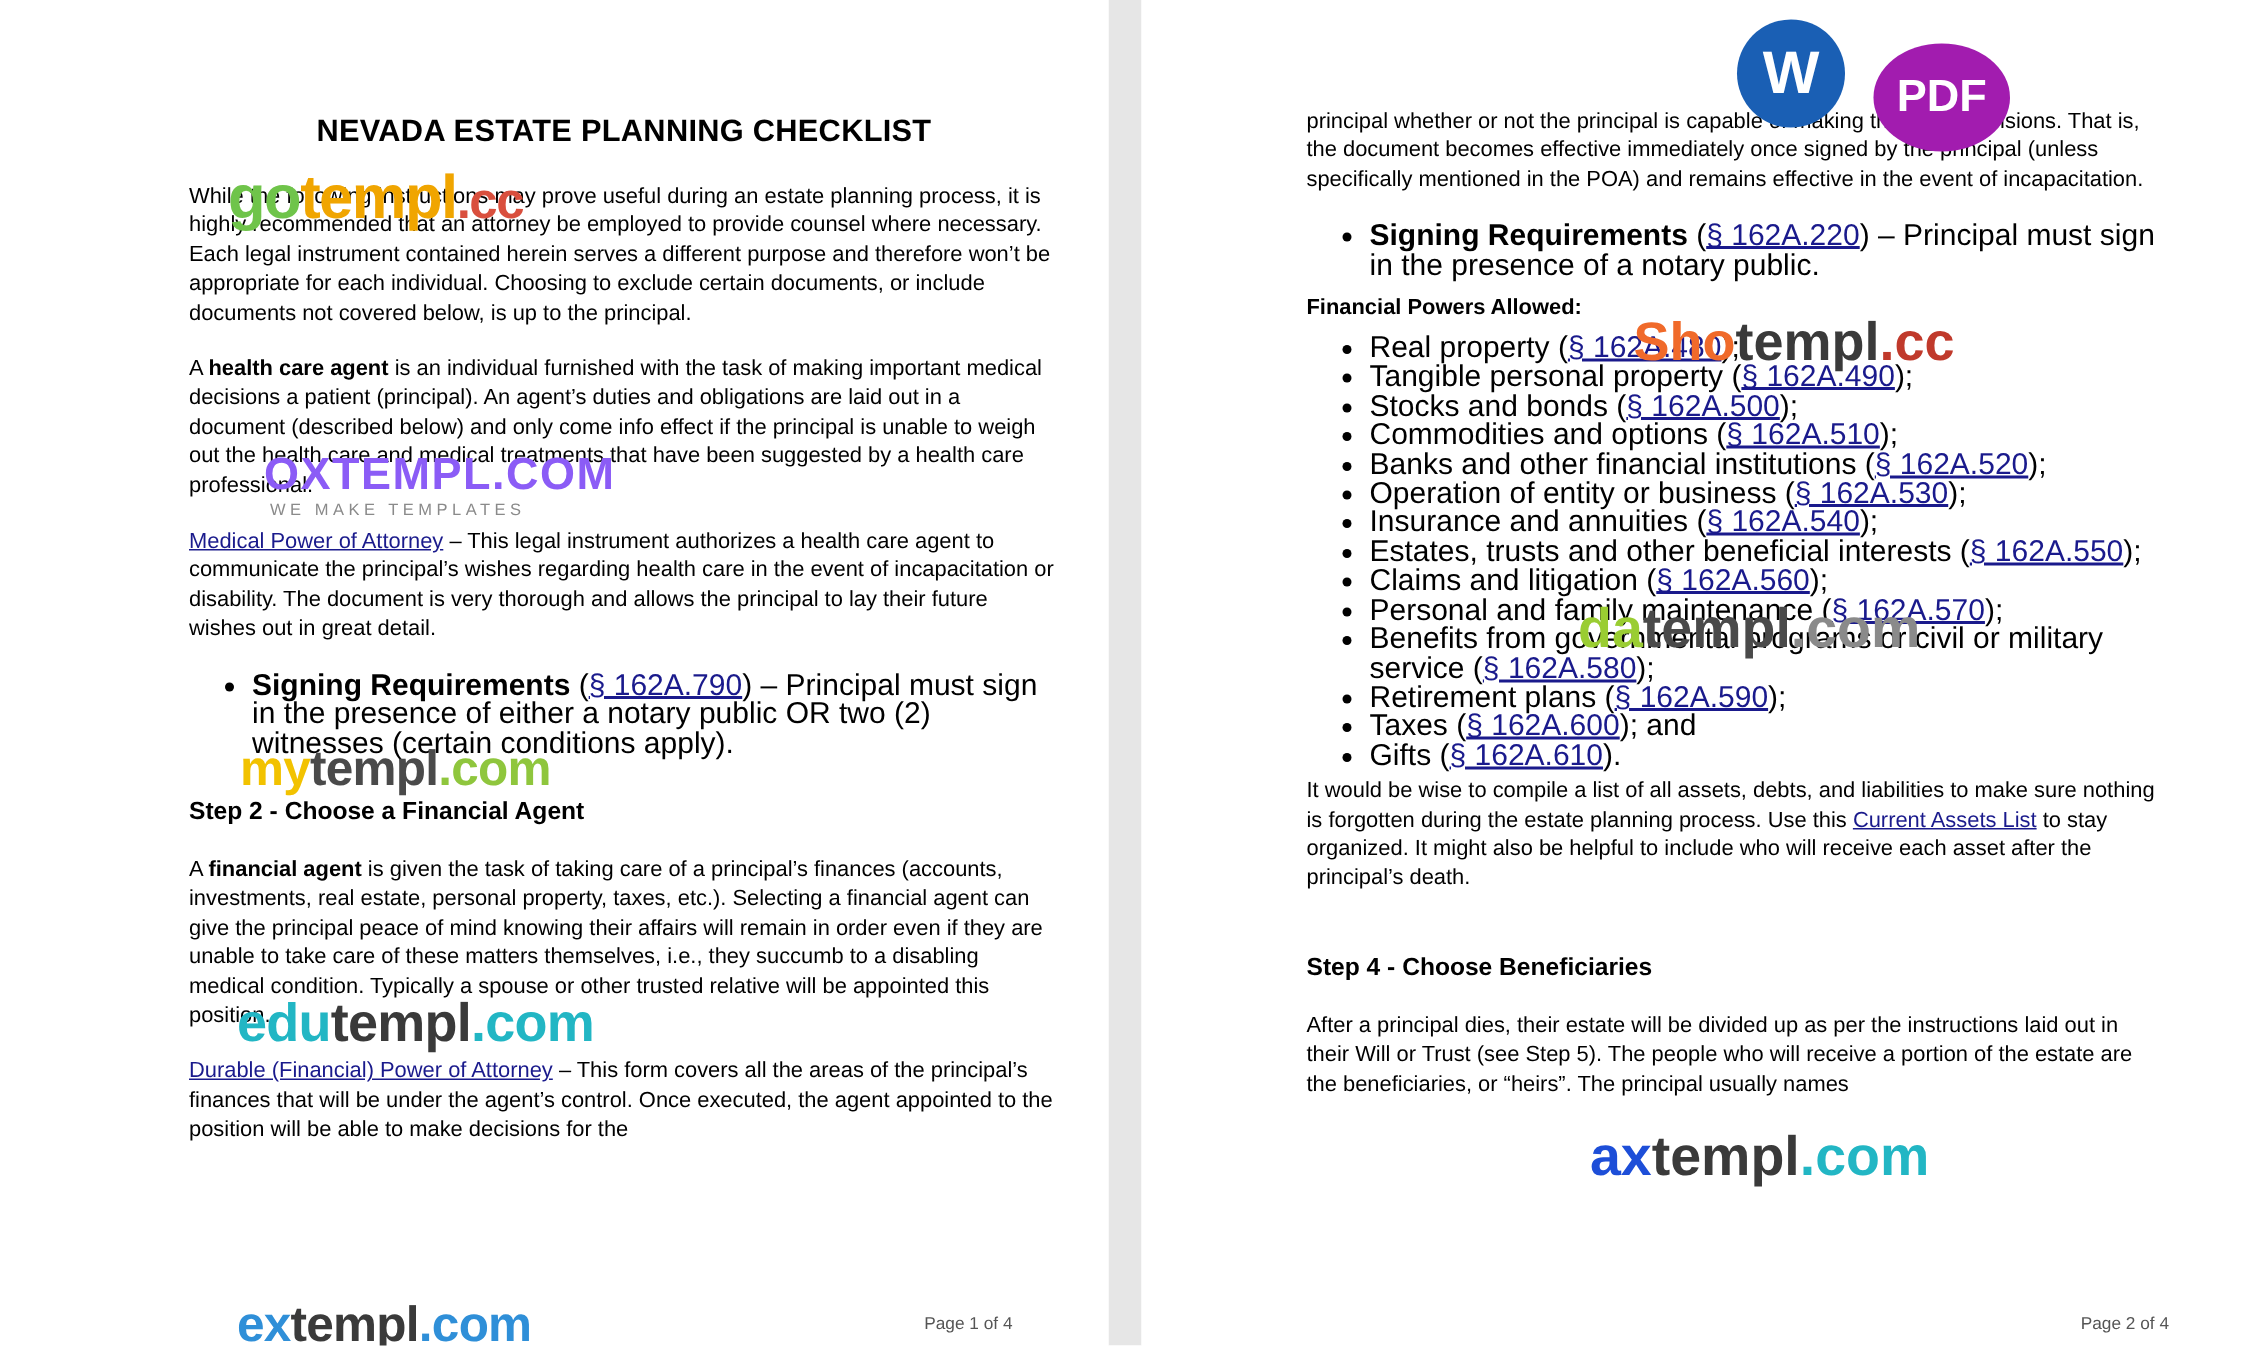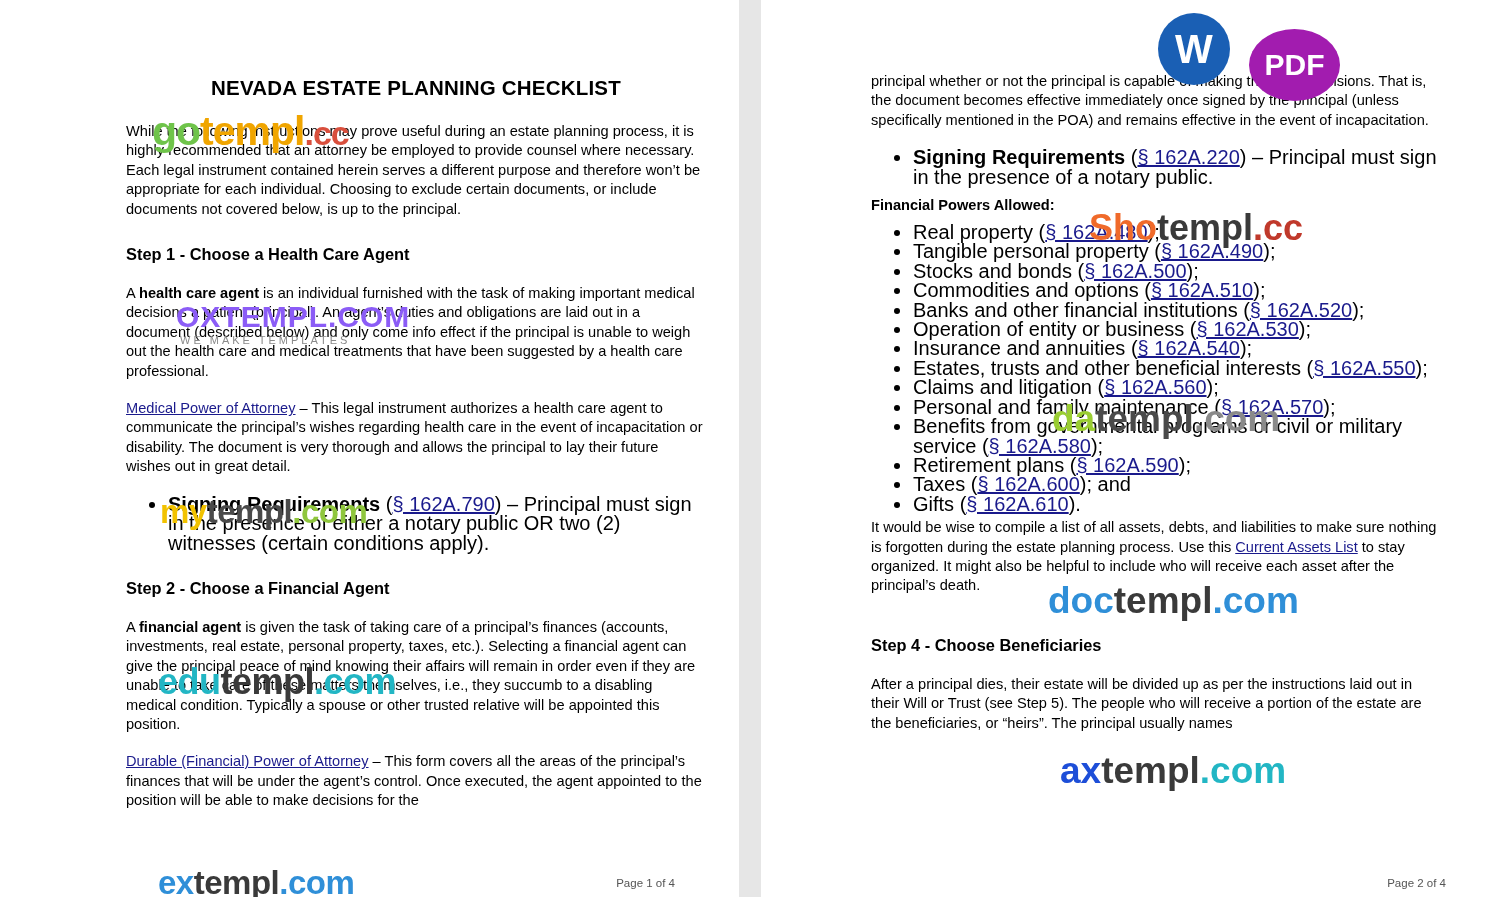--- a/index.html
+++ b/index.html
@@ -218,21 +218,20 @@
 
 <div class="viewer">
 
   <div class="page page-left">
     <div class="content-left">
 
       <h1 class="doc-title">NEVADA ESTATE PLANNING CHECKLIST</h1>
 
       <p class="body-text">While the following instructions may prove useful during an estate planning process, it is highly recommended that an attorney be employed to provide counsel where necessary. Each legal instrument contained herein serves a different purpose and therefore won’t be appropriate for each individual. Choosing to exclude certain documents, or include documents not covered below, is up to the principal.</p>
 
-      <h2 class="step-head">Step 1 - Choose a Health Care Agent</h2>
 
       <p class="body-text"><span>A </span><span class="bold">health care agent</span><span> is an individual furnished with the task of making important medical decisions a patient (principal). An agent’s duties and obligations are laid out in a document (described below) and only come info effect if the principal is unable to weigh out the health care and medical treatments that have been suggested by a health care professional.</span></p>
 
       <p class="body-text"><a class="link" href="#">Medical Power of Attorney</a><span> – This legal instrument authorizes a health care agent to communicate the principal’s wishes regarding health care in the event of incapacitation or disability. The document is very thorough and allows the principal to lay their future wishes out in great detail.</span></p>
 
       <ul class="bullets">
         <li><span class="bold">Signing Requirements</span> (<a class="link" href="#">§ 162A.790</a>)<span> – Principal must sign in the presence of either a notary public OR two (2) witnesses (certain conditions apply).</span></li>
       </ul>
 
       <h2 class="step-head">Step 2 - Choose a Financial Agent</h2>
@@ -296,20 +295,19 @@
   <div class="wm wm-mytempl"><span class="a">my</span><span class="b">templ</span><span class="c">.com</span></div>
 
   <div class="wm wm-edutempl"><span class="a">edu</span><span class="b">templ</span><span class="c">.com</span></div>
 
   <div class="wm wm-extempl"><span class="a">ex</span><span class="b">templ</span><span class="c">.com</span></div>
 
   <div class="wm wm-shotempl"><span class="a">Sho</span><span class="b">templ</span><span class="c">.cc</span></div>
 
   <div class="wm wm-datempl"><span class="a">da</span><span class="b">templ</span><span class="c">.com</span></div>
 
-  <div class="wm wm-doctempl"><span class="a">doc</span><span class="b">templ</span><span class="c">.com</span></div>
 
   <div class="wm wm-axtempl"><span class="a">ax</span><span class="b">templ</span><span class="c">.com</span></div>
 
   <div class="badge badge-word">W</div>
   <div class="badge badge-pdf">PDF</div>
 
 </div>
 
 </body></html>

